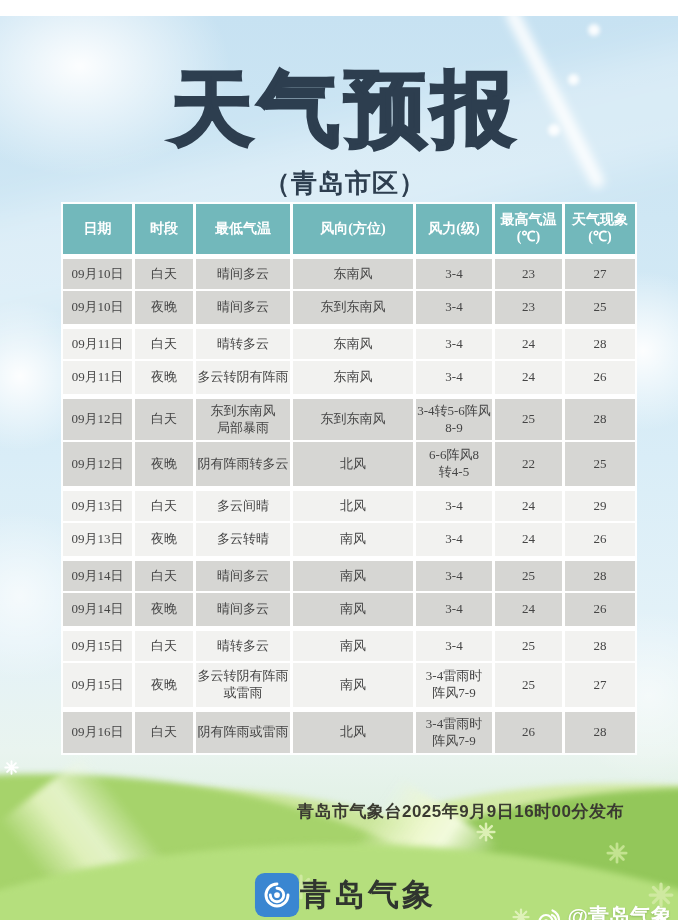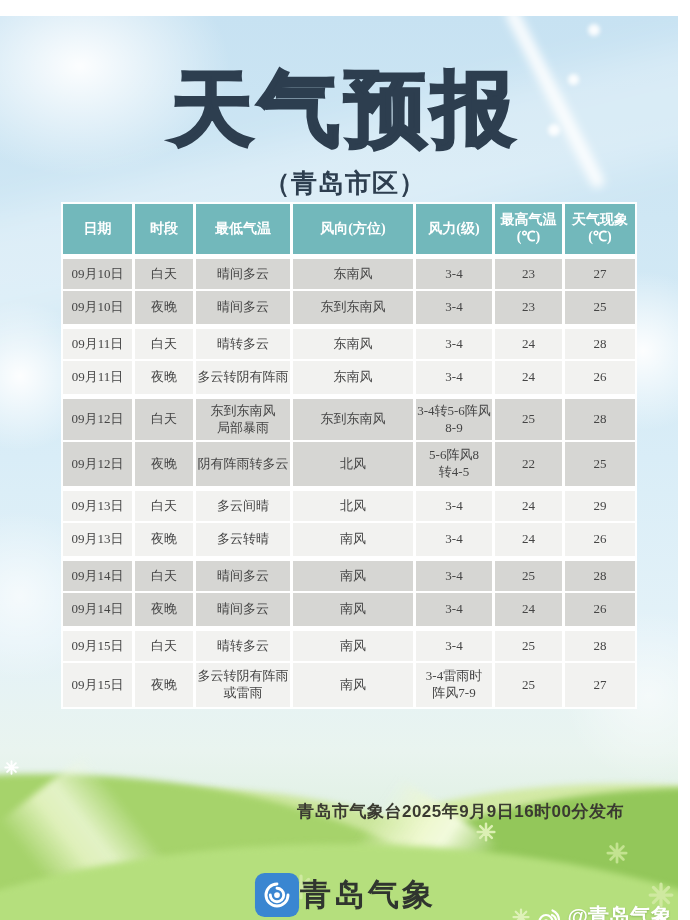--- a/index.html
+++ b/index.html
@@ -175,21 +175,21 @@
           <td>3-4转5-6阵风
 8-9</td>
           <td>25</td>
           <td>28</td>
         </tr>
         <tr class="dark tall">
           <td>09月12日</td>
           <td>夜晚</td>
           <td>阴有阵雨转多云</td>
           <td>北风</td>
-          <td>5-6阵风8
+          <td>6-6阵风8
 转4-5</td>
           <td>22</td>
           <td>25</td>
         </tr>
         <tr class="light group">
           <td>09月13日</td>
           <td>白天</td>
           <td>多云间晴</td>
           <td>北风</td>
           <td>3-4</td>
@@ -235,20 +235,30 @@
         <tr class="light tall">
           <td>09月15日</td>
           <td>夜晚</td>
           <td>多云转阴有阵雨
 或雷雨</td>
           <td>南风</td>
           <td>3-4雷雨时
 阵风7-9</td>
           <td>25</td>
           <td>27</td>
+        </tr>
+        <tr class="dark group tall">
+          <td>09月16日</td>
+          <td>白天</td>
+          <td>阴有阵雨或雷雨</td>
+          <td>北风</td>
+          <td>3-4雷雨时
+阵风7-9</td>
+          <td>26</td>
+          <td>28</td>
         </tr>
       </tbody>
     </table>
   </div>
 
   <div class="footer">
     <div>青岛市气象台2025年9月9日16时00分发布</div>
   </div>
 
   <div class="logo-row">

